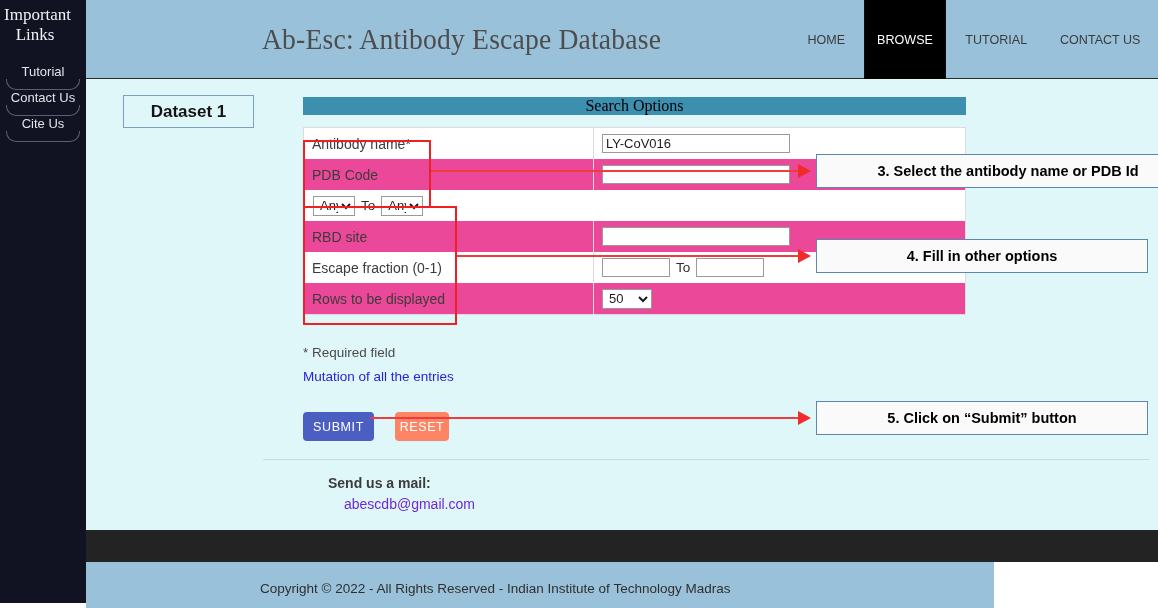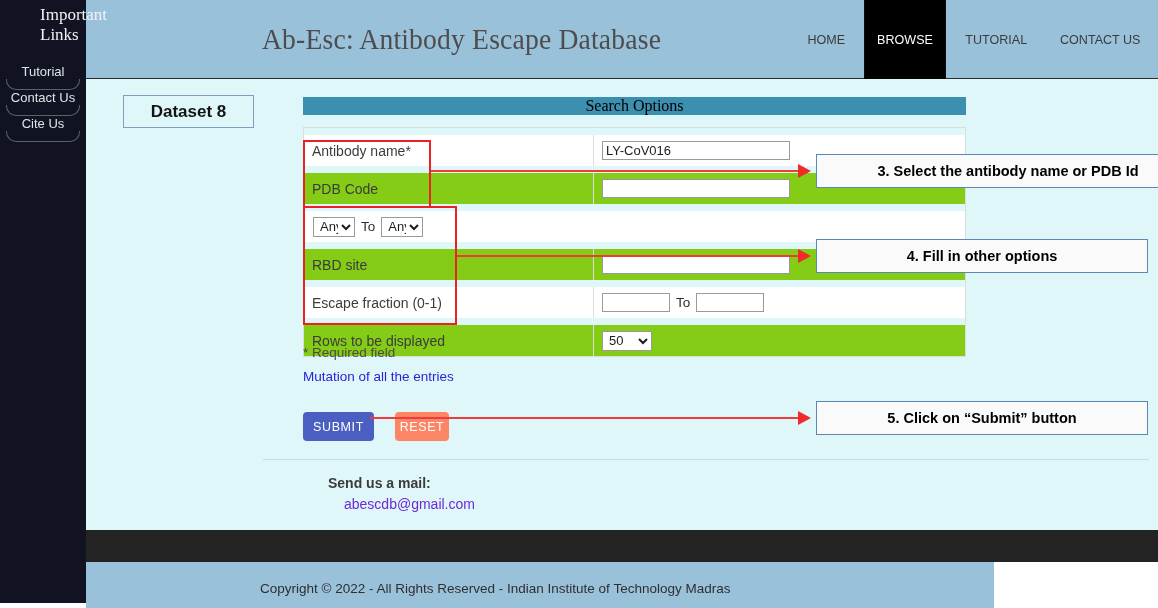--- a/index.html
+++ b/index.html
@@ -21,21 +21,20 @@
     text-align: center;
     z-index: 30;
   }
   .sidebar-title {
     font-family: "Liberation Serif", serif;
     font-size: 17px;
     line-height: 20px;
     padding: 5px 20px 0 4px;
     color: #f0f2f6;
     letter-spacing: 0px;
-    margin-left: 36px;
   }
   .side-list { margin-top: 14px; }
   .side-item {
     position: relative;
     padding: 4px 4px 5px 4px;
     font-size: 13px;
     line-height: 17px;
     color: #dfe3ea;
     cursor: pointer;
   }
@@ -109,23 +108,23 @@
   .panel-head {
     height: 18px;
     background: #3d8fb0;
     color: #000000;
     font-family: "Liberation Serif", serif;
     font-size: 16px;
     display: flex; align-items: center; justify-content: center;
   }
   .panel-body { margin-top: 12px; border-top: 1px solid #dcdcdc; }
 
-  .frow { display: flex; min-height: 31px; align-items: center; margin-top: 7px; }
+  .frow { display: flex; min-height: 31px; align-items: center; }
   .frow.odd  { background: #ffffff; }
-  .frow.even { background: #84cc16; }
+  .frow.even { background: #ec4899; }
   .fcell-label {
     width: 289px;
     padding-left: 8px;
     font-size: 14px;
     color: #3c3c3c;
     align-self: stretch;
     display: flex; align-items: center;
   }
   .fcell-input {
     flex: 1;
@@ -277,21 +276,21 @@
       </div>
       <div class="nav-item">
         <span>CONTACT US</span>
       </div>
     </div>
   </div>
 
   <div class="page">
 
     <div class="dataset-box">
-      <span>Dataset 8</span>
+      <span>Dataset 1</span>
     </div>
 
     <div class="panel">
       <div class="panel-head">Search Options</div>
       <div class="panel-body">
 
         <div class="frow odd">
           <div class="fcell-label">Antibody name*</div>
           <div class="fcell-input">
             <input class="tbox wide" type="text" value="LY-CoV016" style="">

